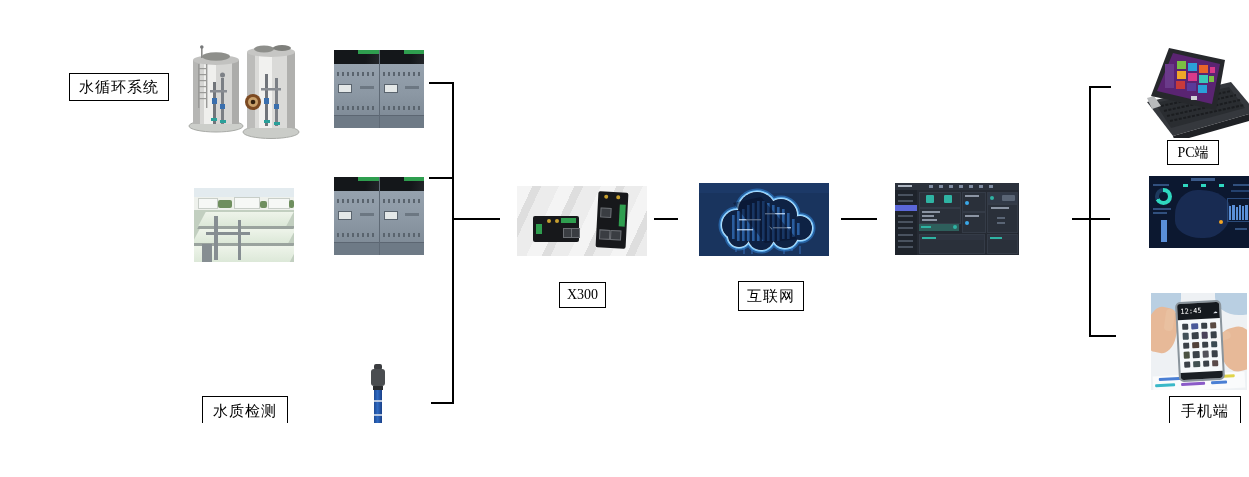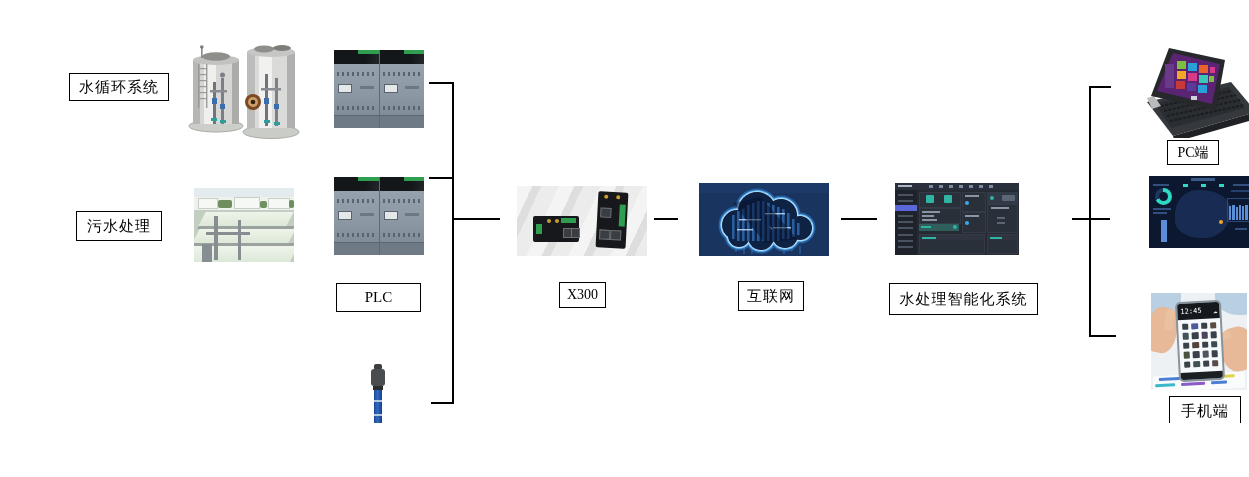--- a/index.html
+++ b/index.html
@@ -106,34 +106,28 @@
   <div class="ln" style="left:615px;top:218px;width:24px;height:2px;"></div>
   <div class="ln" style="left:802px;top:218px;width:36px;height:2px;"></div>
   <div class="ln" style="left:1033px;top:218px;width:38px;height:2px;"></div>
   <div class="ln" style="left:1050px;top:86px;width:2px;height:251px;"></div>
   <div class="ln" style="left:1052px;top:86px;width:20px;height:2px;"></div>
   <div class="ln" style="left:1052px;top:335px;width:25px;height:2px;"></div>
 
   <div class="lbl" style="left:30px;top:73px;width:100px;height:28px;">
       <span>水循环系统</span>
     </div>
-  <div class="lbl" style="left:37px;top:211px;width:86px;height:30px;">
-      <span>污水处理</span>
-    </div>
-  <div class="lbl" style="left:297px;top:283px;width:85px;height:29px;letter-spacing:0;">
-      <span>PLC</span>
+  <div class="lbl" style="left:163px;top:396px;width:86px;height:30px;">
+      <span>水质检测</span>
     </div>
   <div class="lbl" style="left:520px;top:282px;width:47px;height:26px;letter-spacing:0;font-size:14px;">
       <span>X300</span>
     </div>
   <div class="lbl" style="left:699px;top:281px;width:66px;height:30px;">
       <span>互联网</span>
-    </div>
-  <div class="lbl" style="left:850px;top:283px;width:149px;height:32px;">
-      <span>水处理智能化系统</span>
     </div>
   <div class="lbl" style="left:1128px;top:140px;width:52px;height:25px;letter-spacing:0;font-size:14px;">
       <span>PC端</span>
     </div>
   <div class="lbl" style="left:1130px;top:396px;width:72px;height:30px;">
       <span>手机端</span>
     </div>
 
   <div class="img" style="left:148px;top:44px;width:116px;height:98px;">
     <svg width="116" height="98" viewBox="0 0 116 98">

